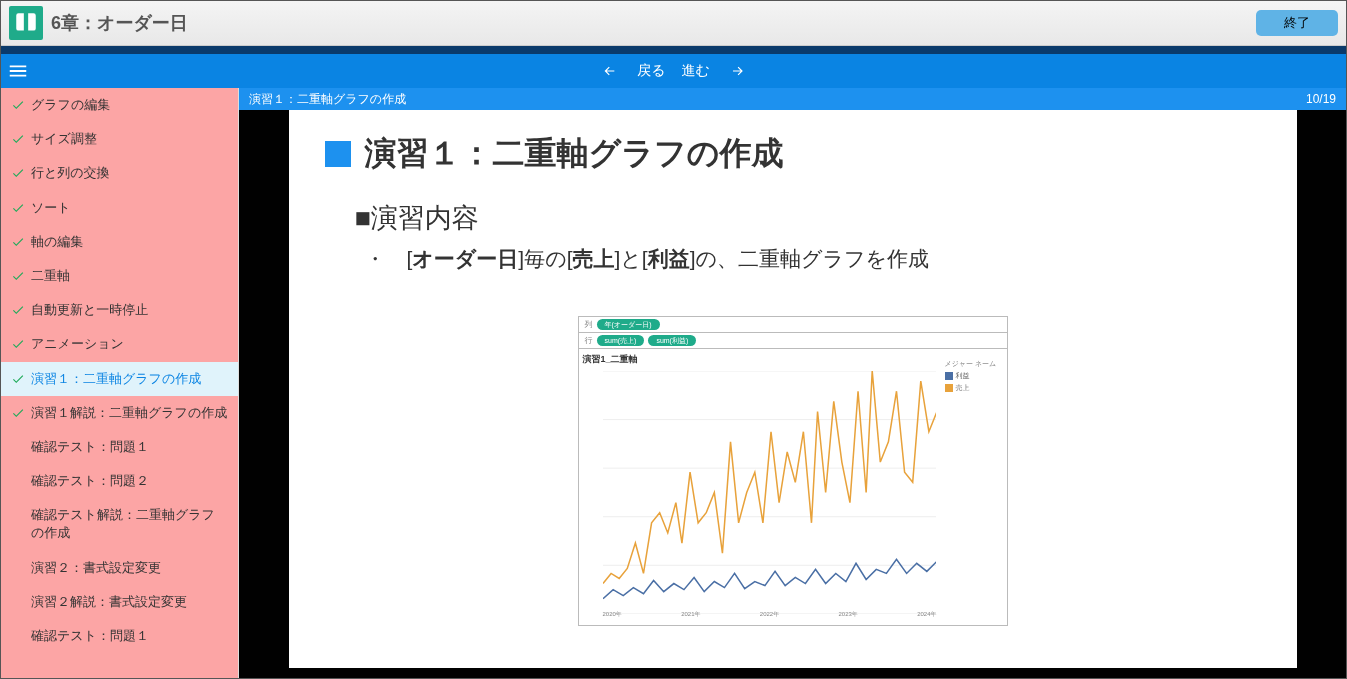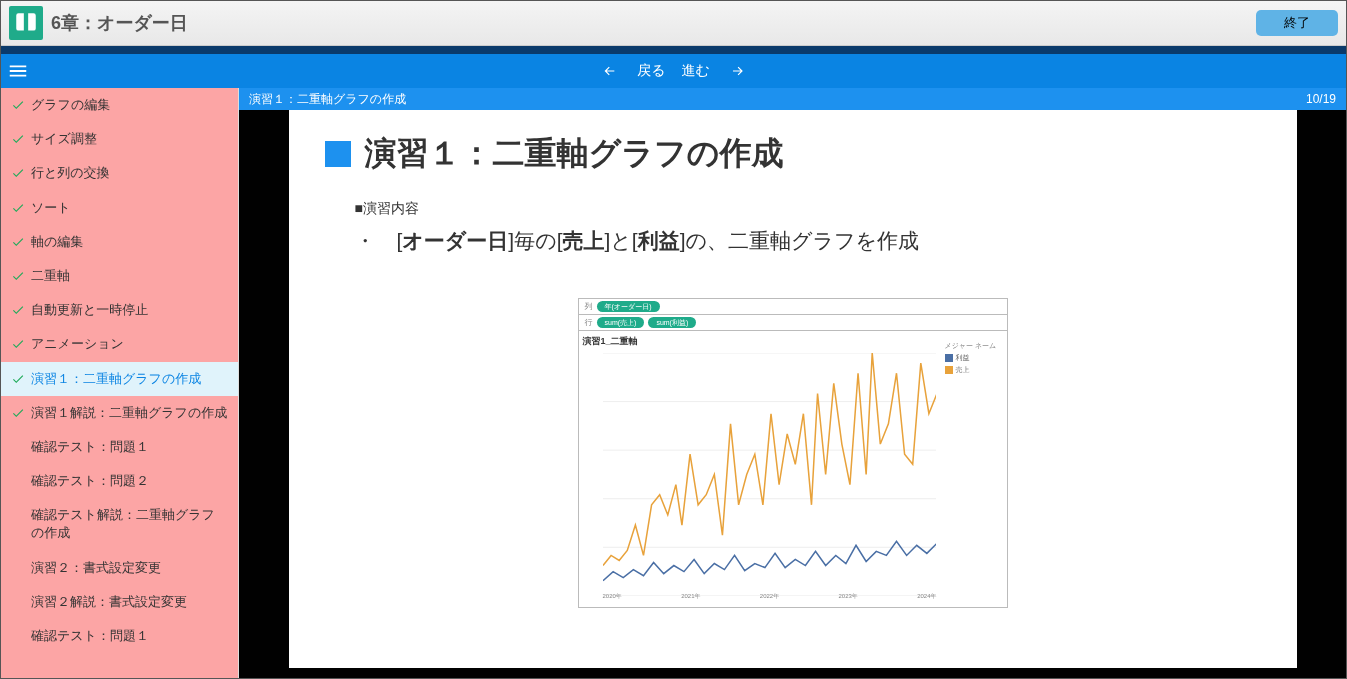--- a/index.html
+++ b/index.html
@@ -25,22 +25,22 @@
 .check{width:14px;height:14px;margin-right:6px;margin-top:2px;flex-shrink:0}
 .check svg{width:14px;height:14px}
 .nocheck{width:20px;flex-shrink:0}
 .main{flex:1;display:flex;flex-direction:column;background:#010101}
 .crumb{height:22px;background:#1d91ef;color:#fff;font-size:12px;padding:0 10px;display:flex;align-items:center}
 .crumb-r{margin-left:auto}
 .slide-wrap{flex:1;display:flex;align-items:flex-start;justify-content:center;background:#010101;padding:0 45px}
 .slide{width:1008px;height:558px;background:#fff;padding:22px 36px}
 .stitle{font-size:32px;font-weight:bold;color:#333;display:flex;align-items:center;gap:14px;margin-bottom:24px}
 .stitle::before{content:"";width:26px;height:26px;background:#1d91ef}
-.sub{font-size:14px;color:#333;margin-left:30px;margin-bottom:6px}
-.bullet{font-size:21px;color:#333;margin-left:30px;line-height:1.6}
+.sub{font-size:27px;color:#333;margin-left:30px;margin-bottom:6px}
+.bullet{font-size:21px;color:#333;margin-left:40px;line-height:1.6}
 .chartimg{width:430px;height:310px;border:1px solid #bbb;margin:40px auto 0;background:#fff;position:relative;font-size:8px;color:#666}
 .ctop{height:16px;border-bottom:1px solid #bbb;display:flex;align-items:center;padding:0 6px;gap:4px}
 .pill{background:#1fab8a;color:#fff;border-radius:7px;padding:0 8px;font-size:7px;line-height:11px}
 .ctop2{height:16px;border-bottom:1px solid #bbb;display:flex;align-items:center;padding:0 6px;gap:4px}
 .ctitle{padding:4px 4px;font-size:9px;color:#333;font-weight:bold}
 .plot{position:absolute;top:54px;left:24px;right:70px;bottom:24px}
 .legend{position:absolute;top:42px;right:4px;width:58px;font-size:7px}
 .legend div{display:flex;align-items:center;gap:3px;margin-bottom:2px}
 .legend .sw{width:8px;height:8px}
 </style>

